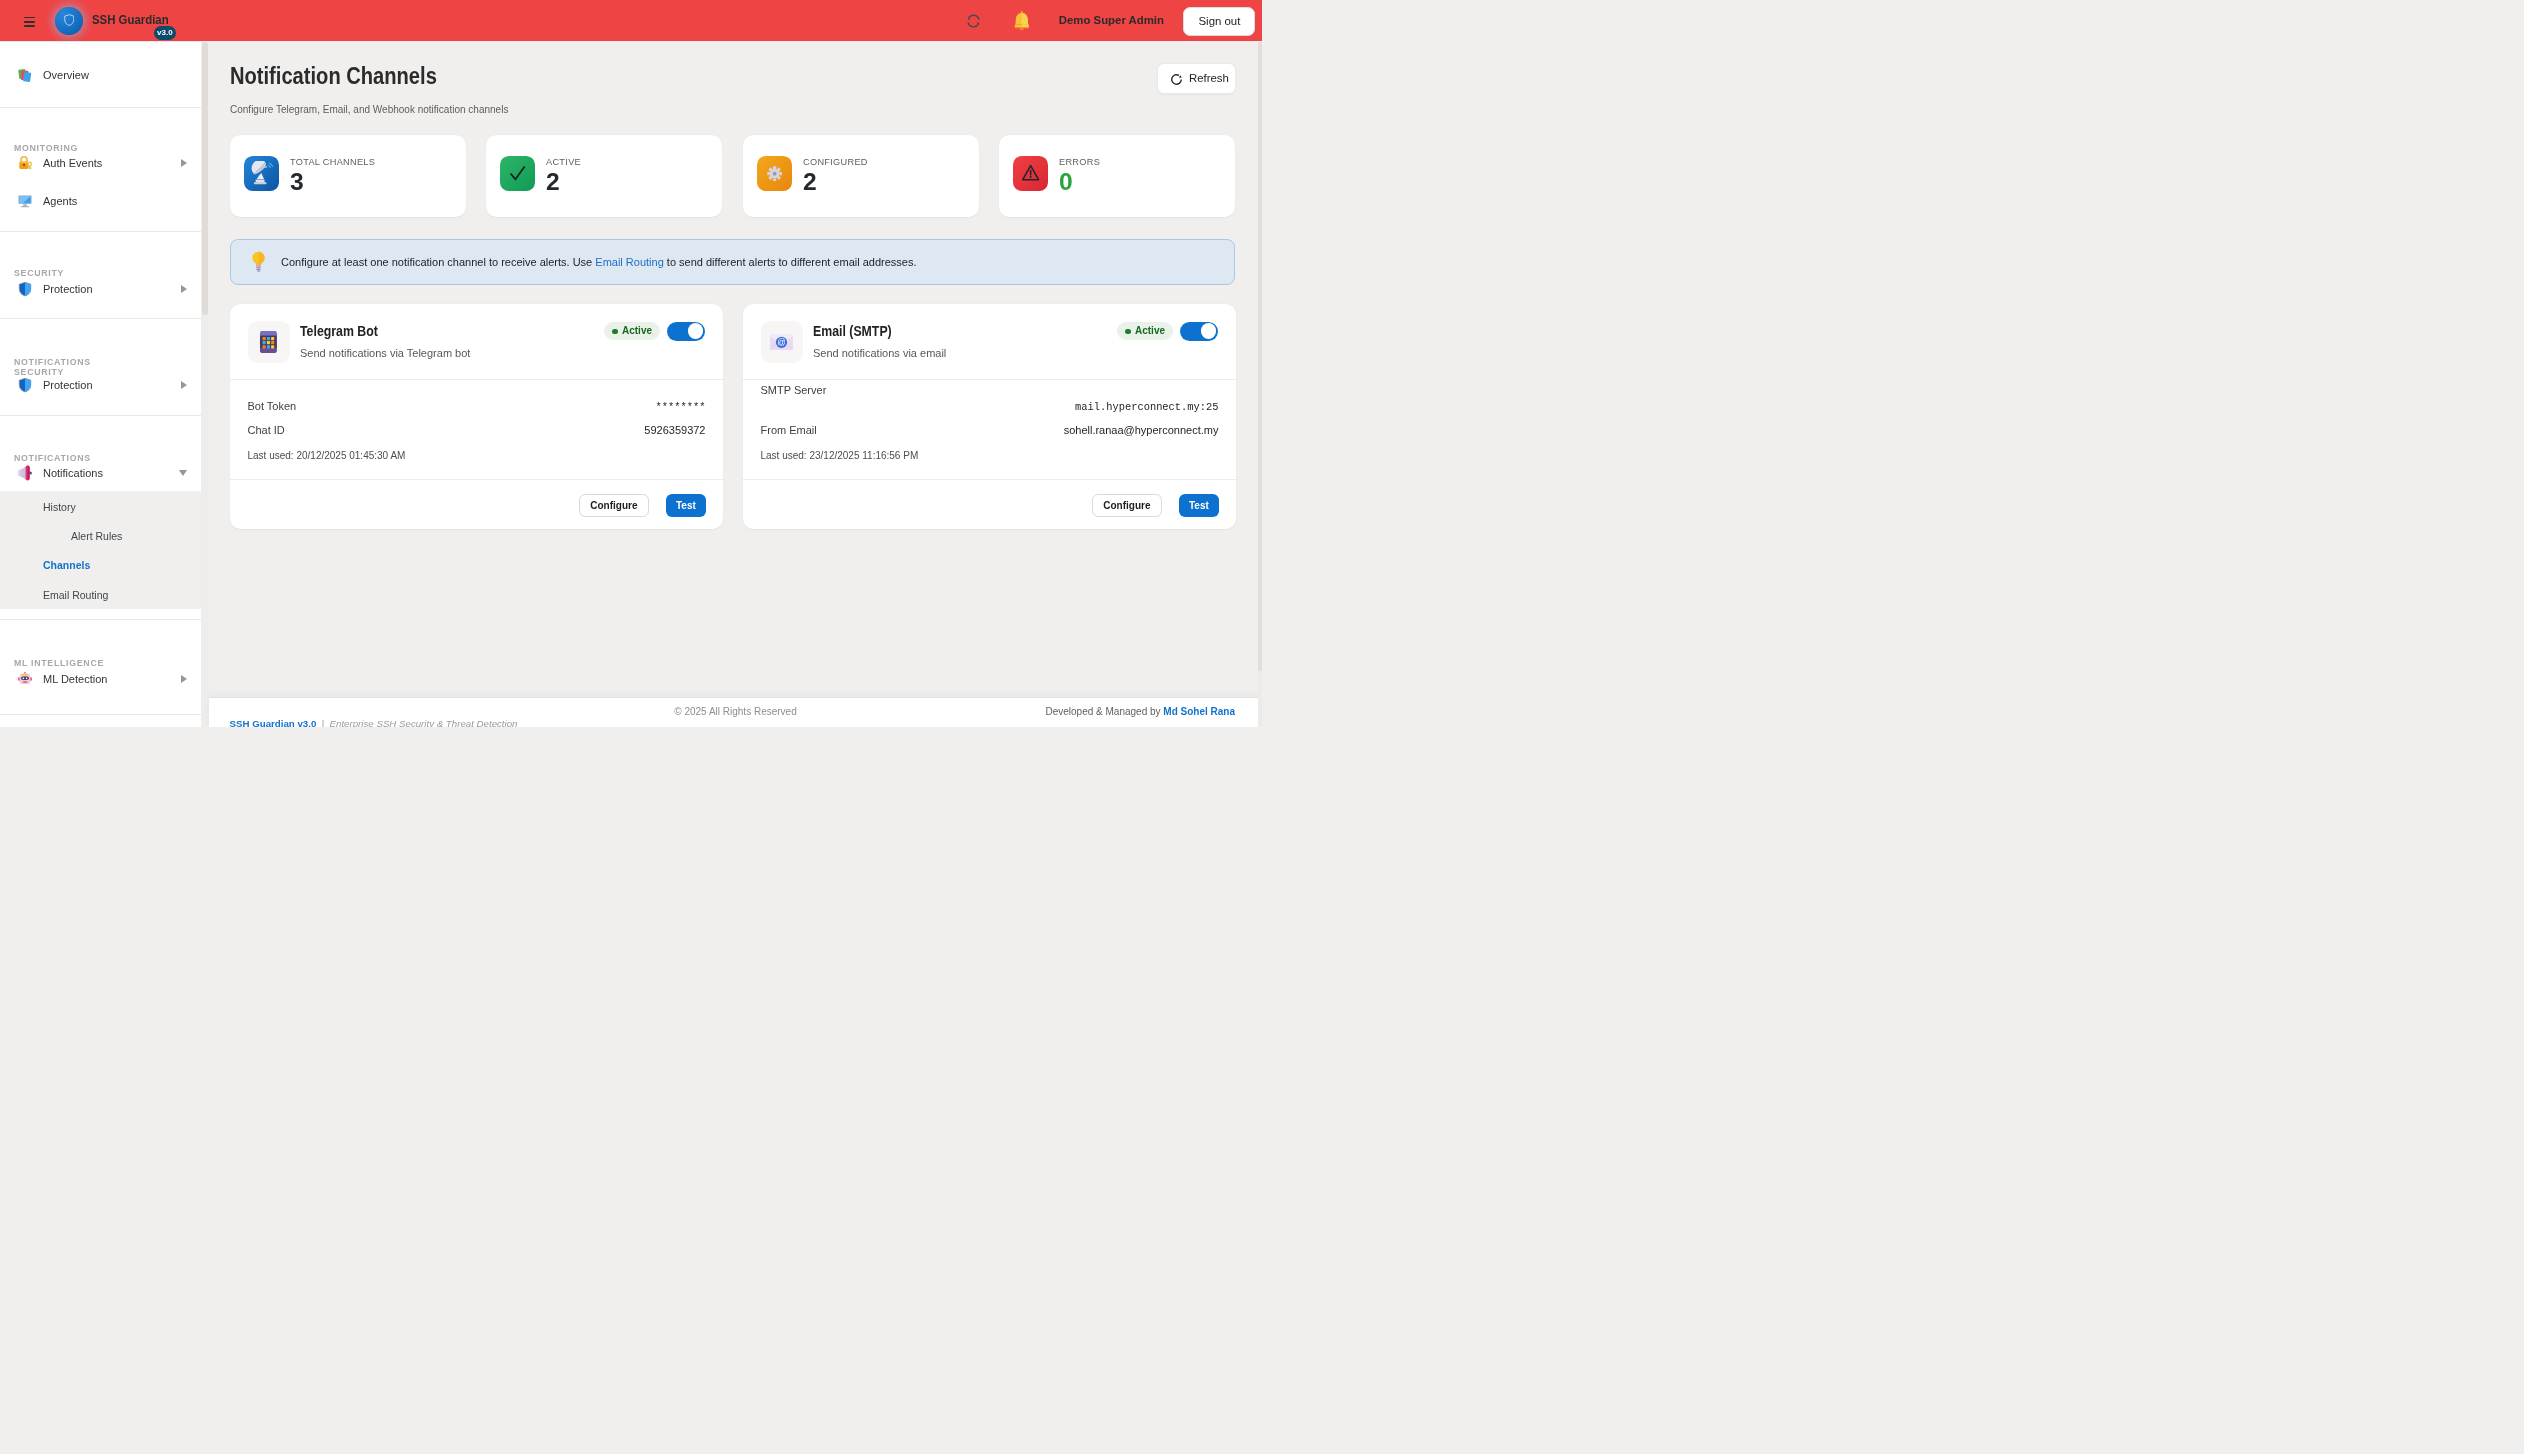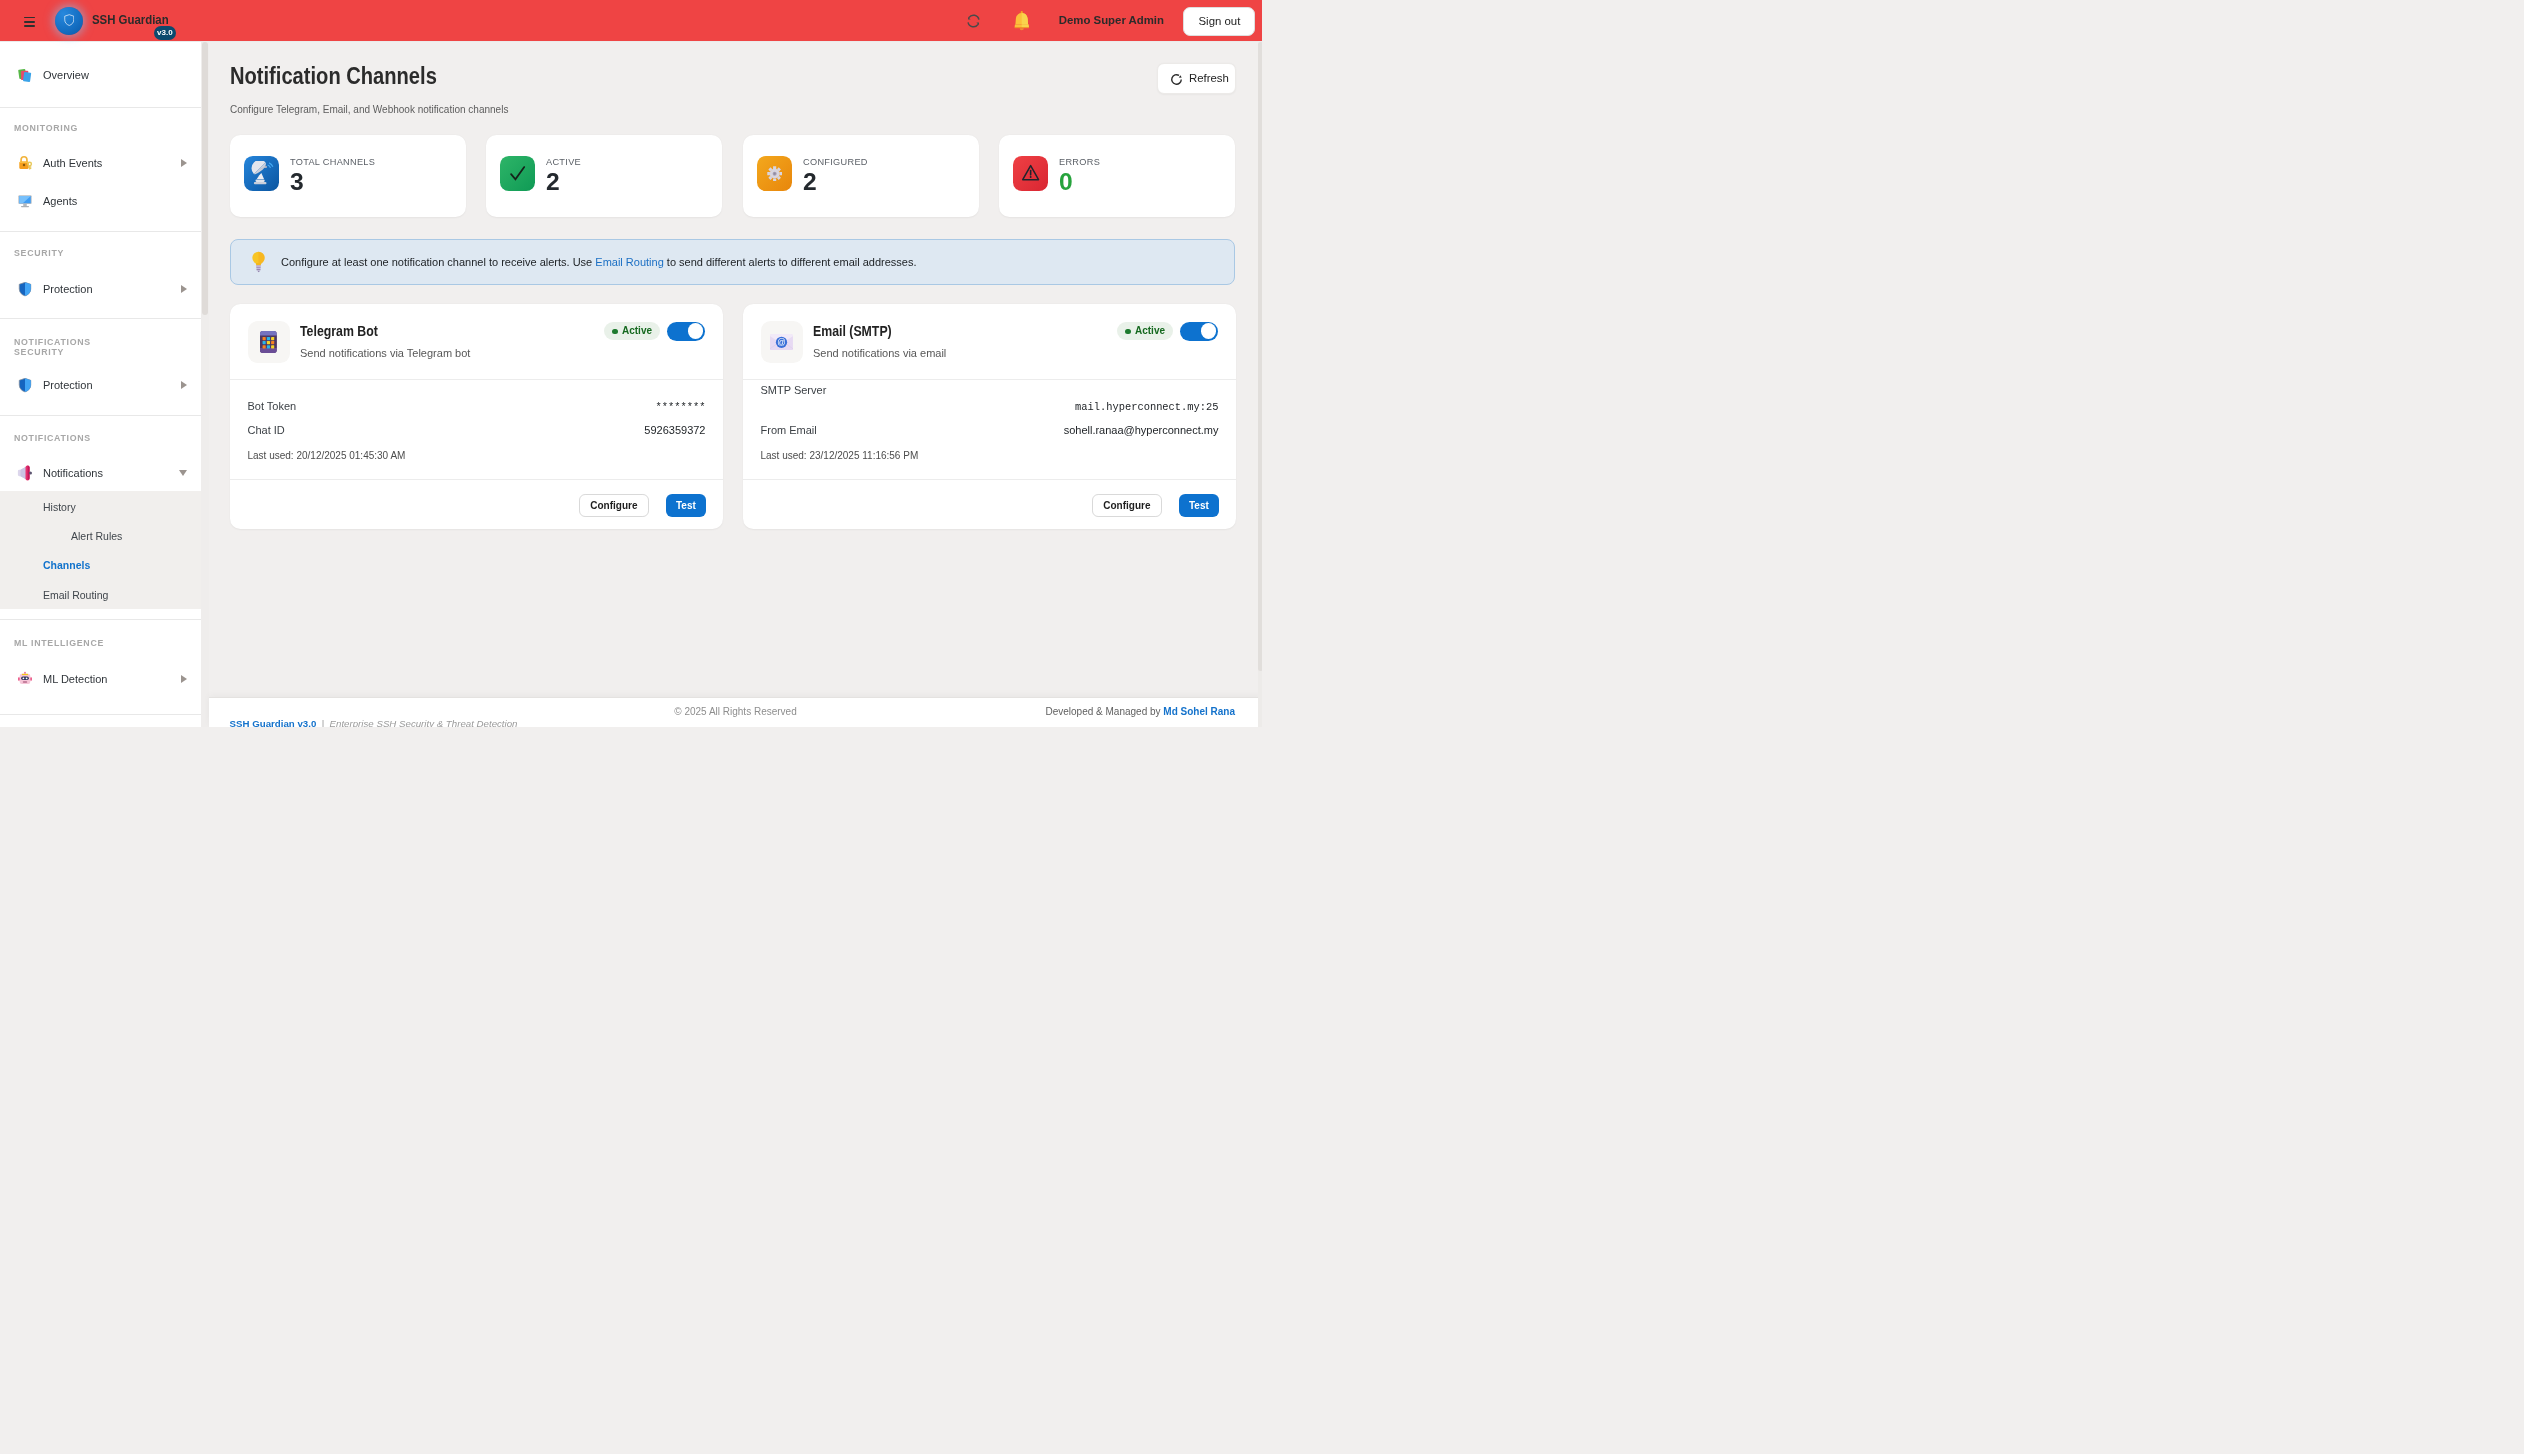--- a/index.html
+++ b/index.html
@@ -22,21 +22,21 @@
 #sidebar { position:absolute; left:0; top:42px; width:201px; height:685px; background:#fff; z-index:30; }
 #sb-track { position:absolute; left:201px; top:42px; width:8.3px; height:685px; background:#efedec; z-index:30; }
 #sb-thumb { position:absolute; left:202px; top:42px; width:5.7px; height:273px; background:#dfdbd8; border-radius:3.1px; z-index:31; }
 #win-track { position:absolute; left:1258px; top:42px; width:4.9px; height:685px; background:#edebe9; z-index:60; }
 #win-thumb { position:absolute; left:1258px; top:42px; width:4.9px; height:629px; background:#e1dedb; border-radius:2.6px; z-index:61; }
 .sb-item { position:absolute; left:0; width:201px; height:39px; }
 .sb-item .ic { position:absolute; left:16.7px; top:50%; transform:translateY(-50%); width:16px; height:16px; }
 .sb-item .tx { position:absolute; left:43px; top:50%; transform:translateY(-50%); font-size:11px; color:#30353a; }
 .sb-item .ar { position:absolute; left:181px; top:50%; transform:translateY(-50%); width:0; height:0; border-left:6.1px solid #9b948f; border-top:4px solid transparent; border-bottom:4px solid transparent; }
 .sb-item .dn { position:absolute; left:179px; top:50%; transform:translateY(-50%); width:0; height:0; border-top:6.1px solid #9b948f; border-left:4px solid transparent; border-right:4px solid transparent; }
-.sb-lab { position:absolute; left:14px; font-size:8.8px; font-weight:bold; color:#a7a7a7; letter-spacing:0.7px; line-height:9.7px; }
+.sb-lab { position:absolute; left:14px; font-size:8.8px; font-weight:bold; color:#a7a7a7; letter-spacing:0.7px; line-height:9.7px;margin-top:20px; }
 .sb-hr { position:absolute; left:0; width:201px; border-top:0.9px solid #e8e8e8; }
 #sb-sub { position:absolute; left:0; top:449px; width:201px; height:118px; background:#f1efed; }
 .sb-sub-item { position:absolute; left:43px; font-size:10.5px; color:#40464c; }
 
 
 #main-h1 { position:absolute; left:230px; top:60px; font-size:23px; line-height:33px; font-weight:bold; color:#2b2b2b; transform:scaleX(.875); transform-origin:0 0; white-space:nowrap; }
 #main-sub { position:absolute; left:230px; top:102px; font-size:11px; line-height:14px; color:#5d5d5d; transform:scaleX(.91); transform-origin:0 0; white-space:nowrap; }
 #btn-refresh { position:absolute; left:1157px; top:63px; width:79px; height:31px; background:#fff; border:0.9px solid #eceae8; border-radius:7px; box-shadow:0 0.9px 1.8px rgba(0,0,0,.04); font-size:11.4px; color:#222; line-height:29px; }
 
 

